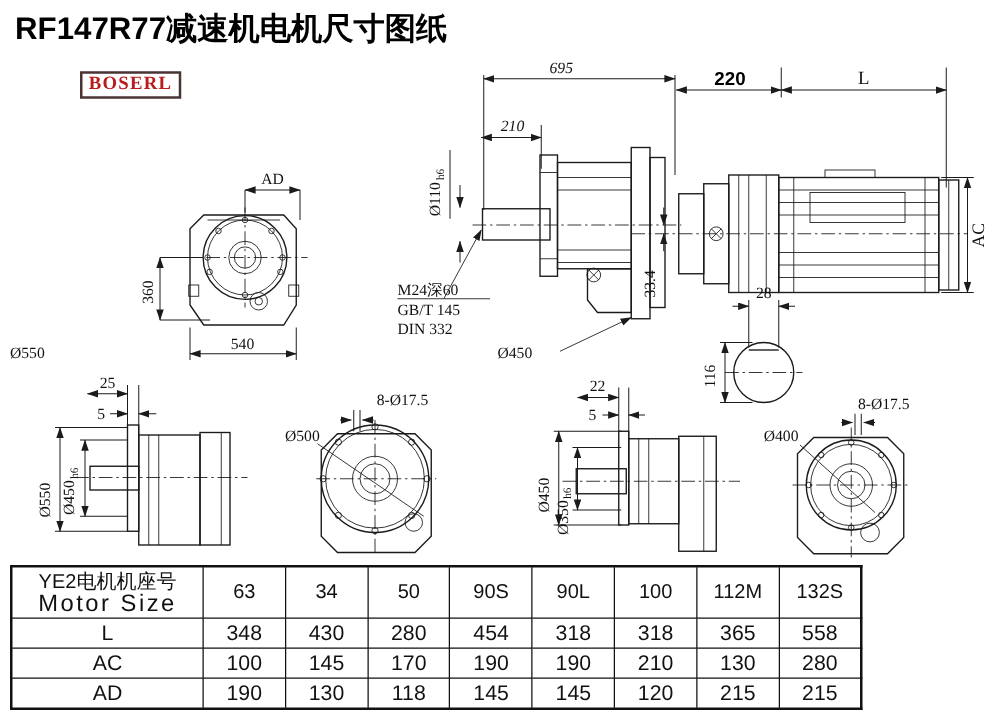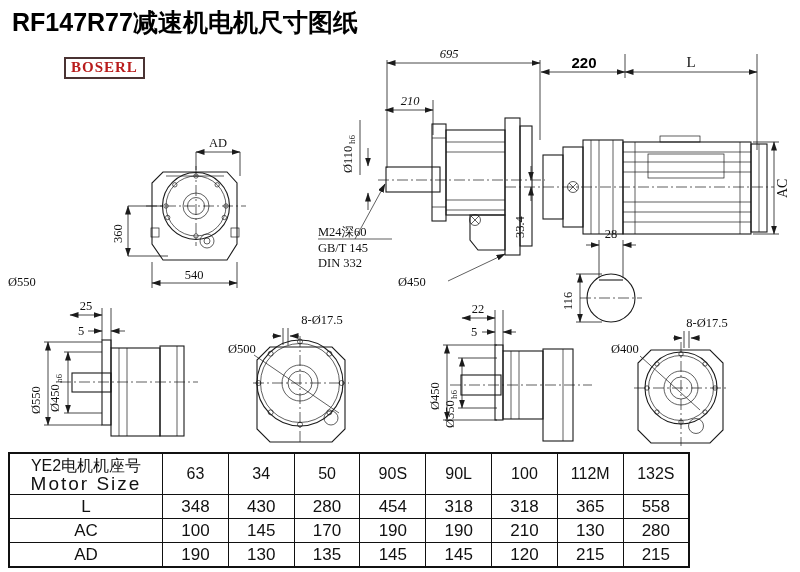--- a/index.html
+++ b/index.html
@@ -356,21 +356,21 @@
     <td>190</td>
     <td>190</td>
     <td>210</td>
     <td>130</td>
     <td>280</td>
   </tr>
   <tr class="dr">
     <td>AD</td>
     <td>190</td>
     <td>130</td>
-    <td>135</td>
+    <td>118</td>
     <td>145</td>
     <td>145</td>
     <td>120</td>
     <td>215</td>
     <td>215</td>
   </tr>
 </tbody>
   </table>
 
 </body></html>

